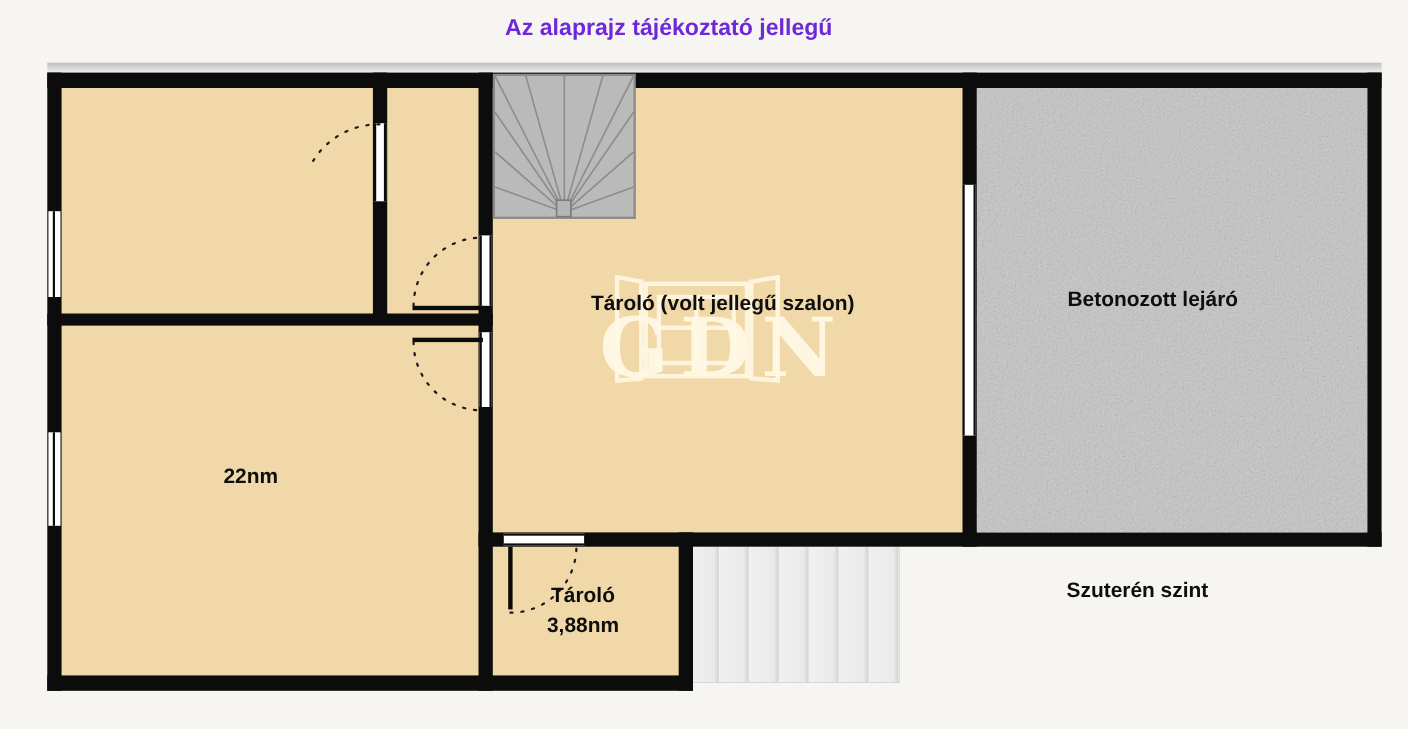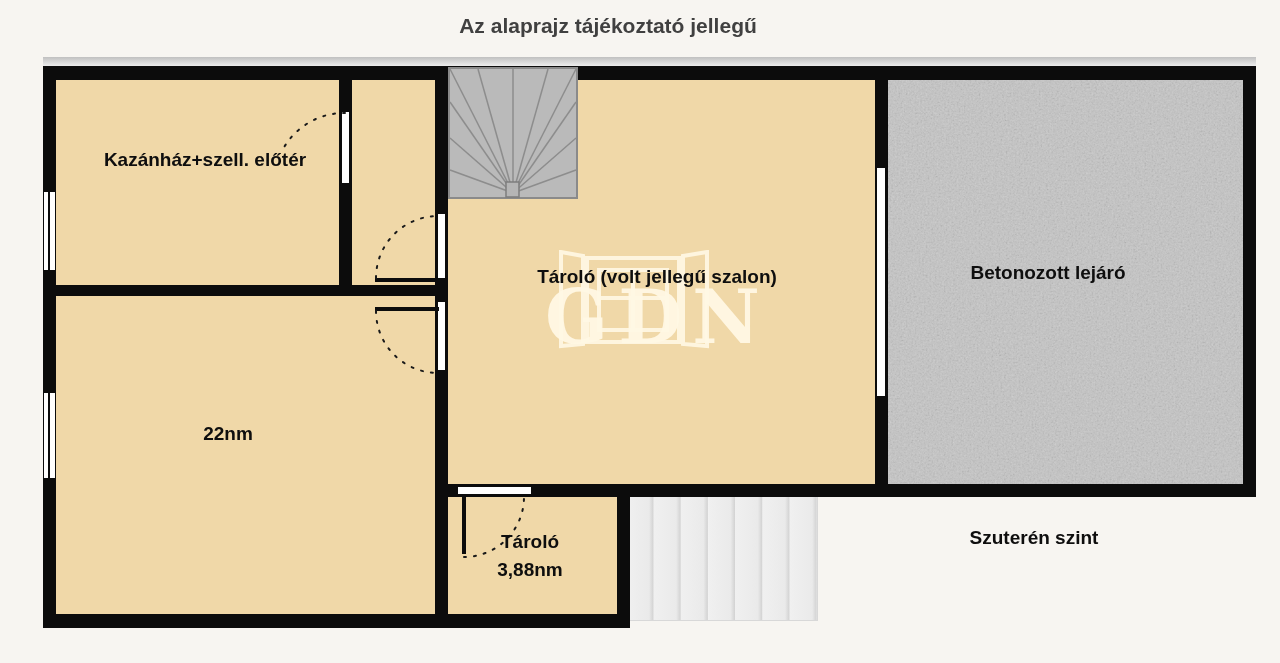--- a/index.html
+++ b/index.html
@@ -14,21 +14,21 @@
   .opening-h{position:absolute;background:#ffffff;border-top:2px solid #0c0c0c;border-bottom:2px solid #0c0c0c;box-sizing:border-box;}
   .window-v{position:absolute;background:#ffffff;}
   .window-v .pane{position:absolute;left:4px;top:0;width:2px;height:100%;background:#0c0c0c;}
   .label{
     position:absolute;transform:translateX(-50%);
     text-align:center;color:#0e0e0e;font-weight:bold;font-size:19px;line-height:28px;
     white-space:nowrap;z-index:40;
   }
   .title{
     position:absolute;transform:translateX(-50%);
-    color:#404040;font-weight:bold;font-size:21px;z-index:40;white-space:nowrap;
+    color:#6d28d9;font-weight:bold;font-size:21px;z-index:40;white-space:nowrap;
   }
   .top-shade{
     position:absolute;left:43px;top:57px;width:1213px;height:9px;
     background:linear-gradient(to bottom,#c0c0c0,#ededed);
   }
   .entry-steps{
     position:absolute;left:627px;top:497px;width:190px;height:123px;
     background:
       repeating-linear-gradient(90deg,
         #f0f0f0 0px, #eaeaea 22px, #d4d4d4 26px, #f3f3f3 27px, #f0f0f0 27.2px);
@@ -137,21 +137,20 @@
     <line x1="78" y1="20" x2="78" y2="80"></line>
     <line x1="44" y1="48" x2="112" y2="48"></line>
     <path d="M 28 6 L 6 2 L 6 96 L 28 94 Z"></path>
     <path d="M 128 6 L 152 2 L 152 96 L 128 94 Z"></path>
   </g>
 </svg>
 
 <div class="watermark">GDN</div>
 
 <div class="label" style="left:205px;top:146px;">
-  <div>Kazánház+szell. előtér</div>
 </div>
 
 <div class="label" style="left:657px;top:263px;">
   <div>Tároló (volt jellegű szalon)</div>
 </div>
 
 <div class="label" style="left:1048px;top:259px;">
   <div>Betonozott lejáró</div>
 </div>
 

